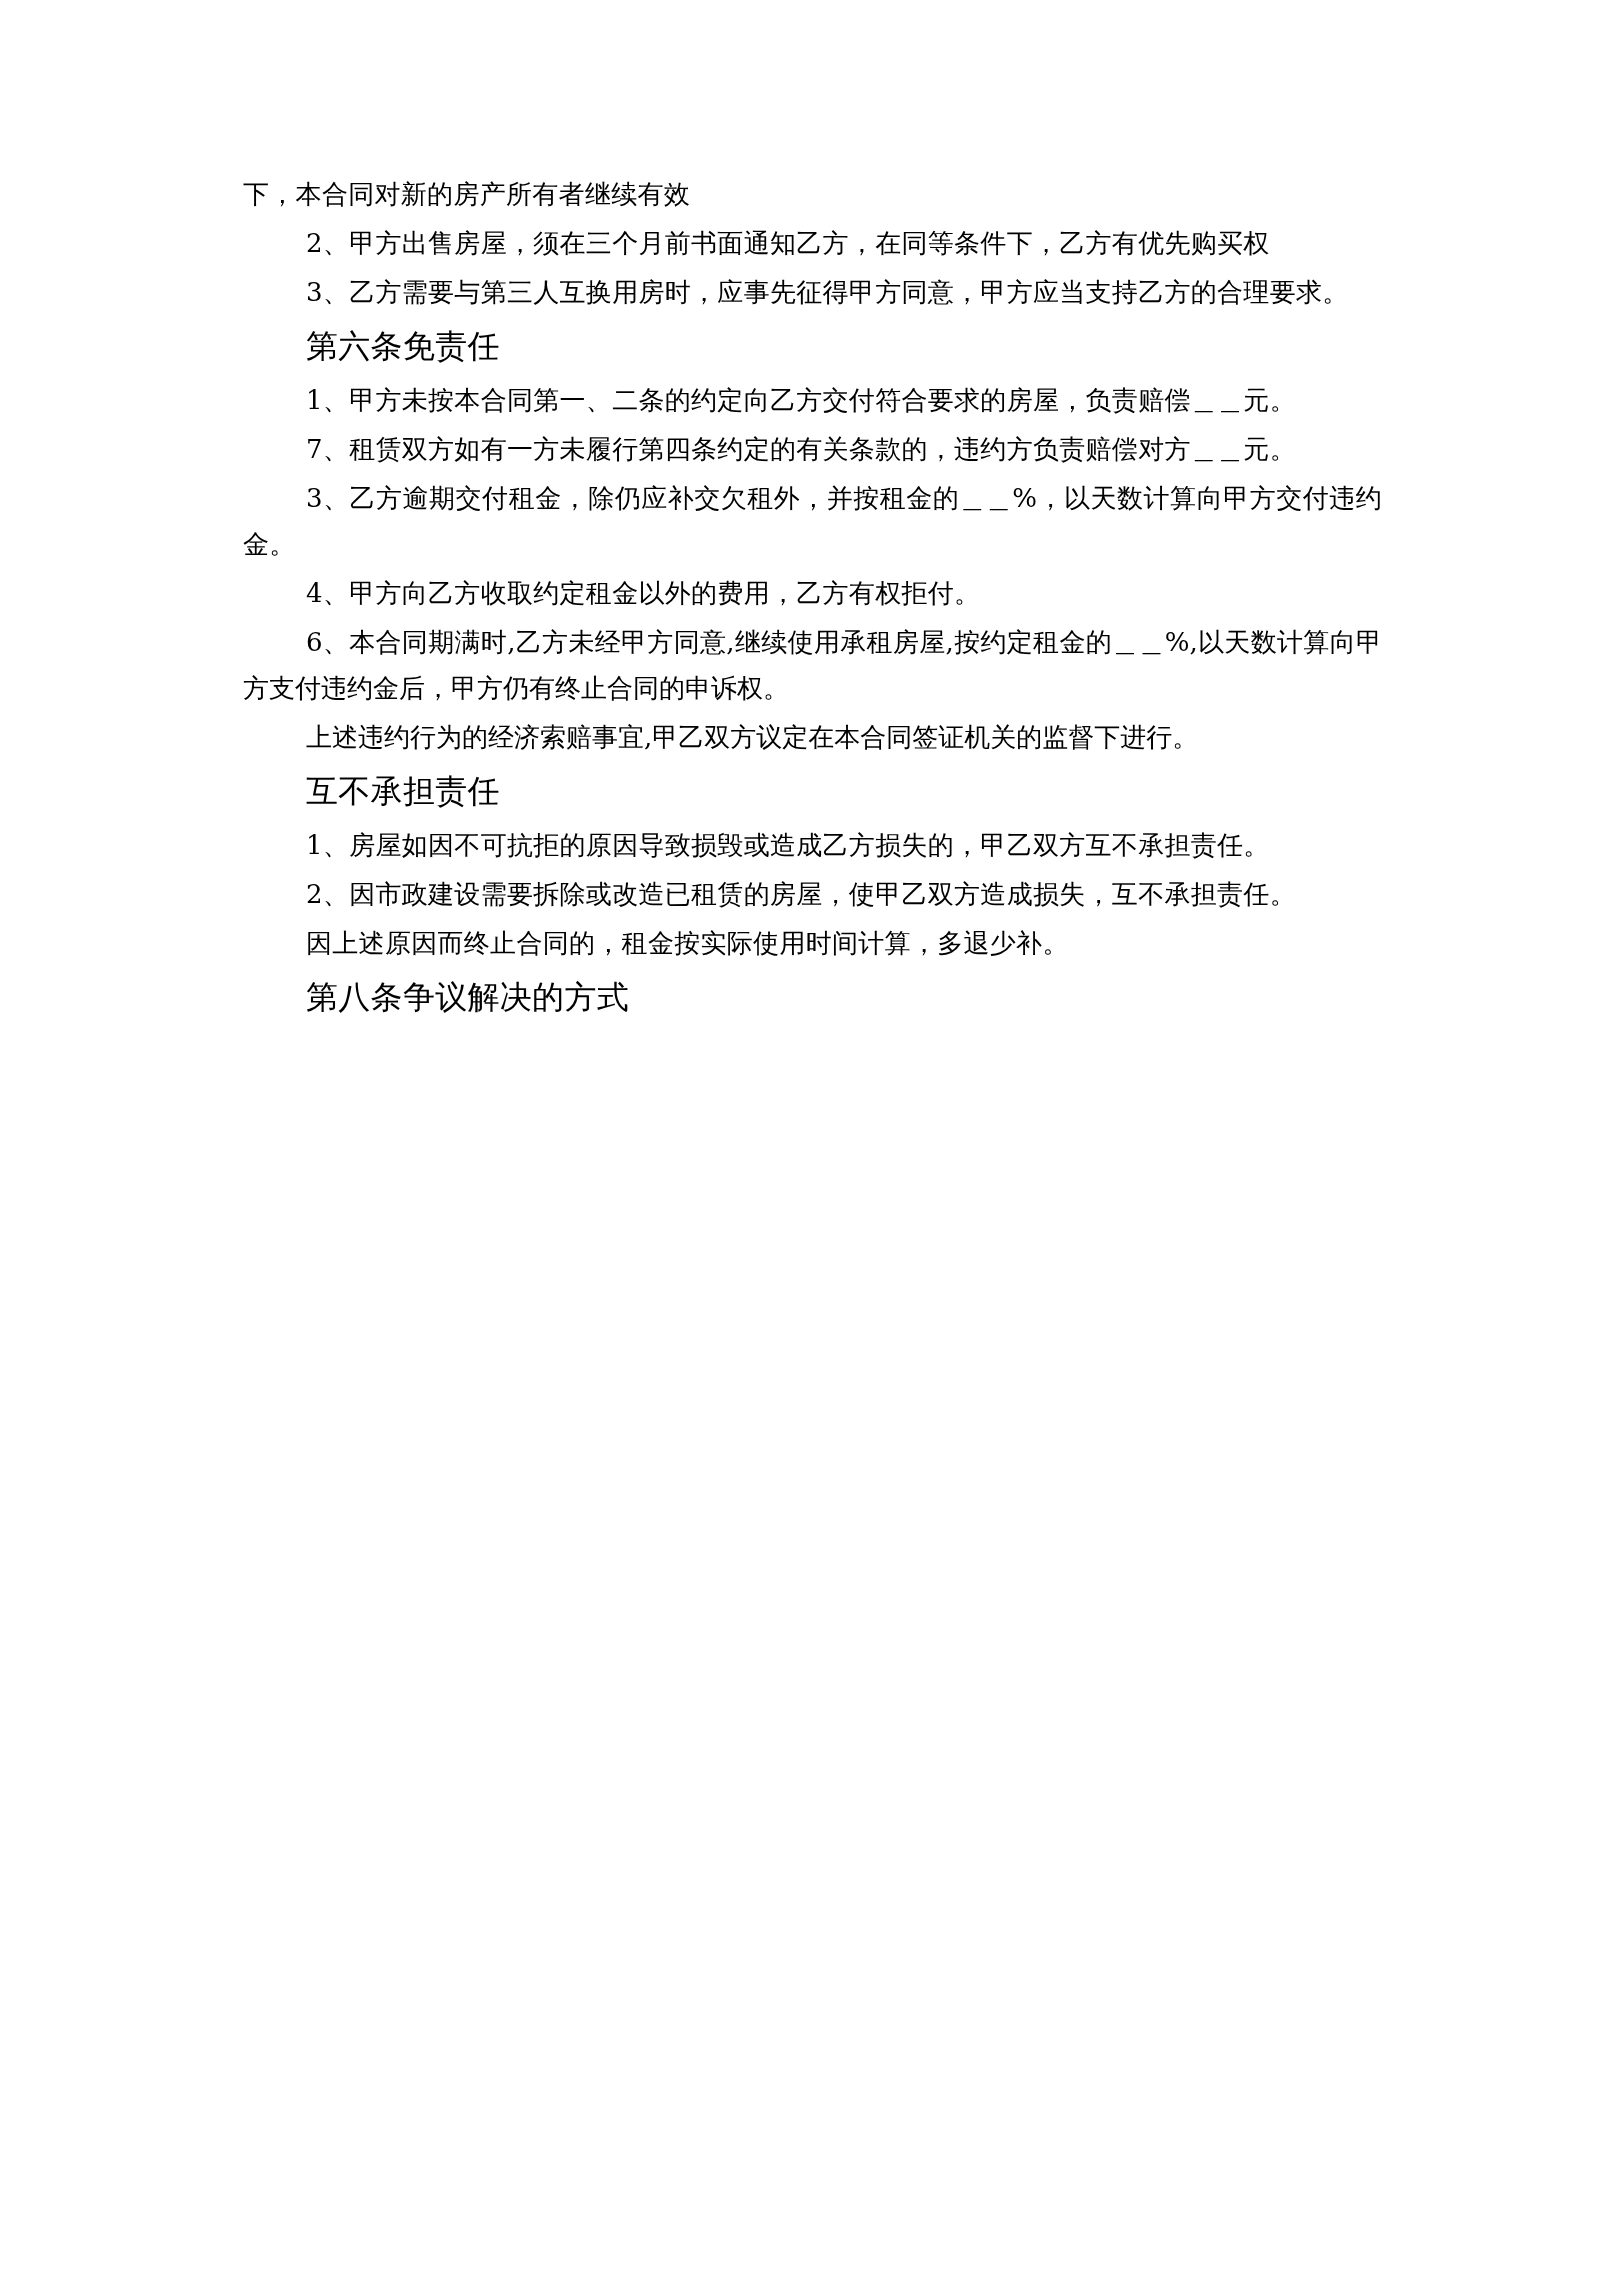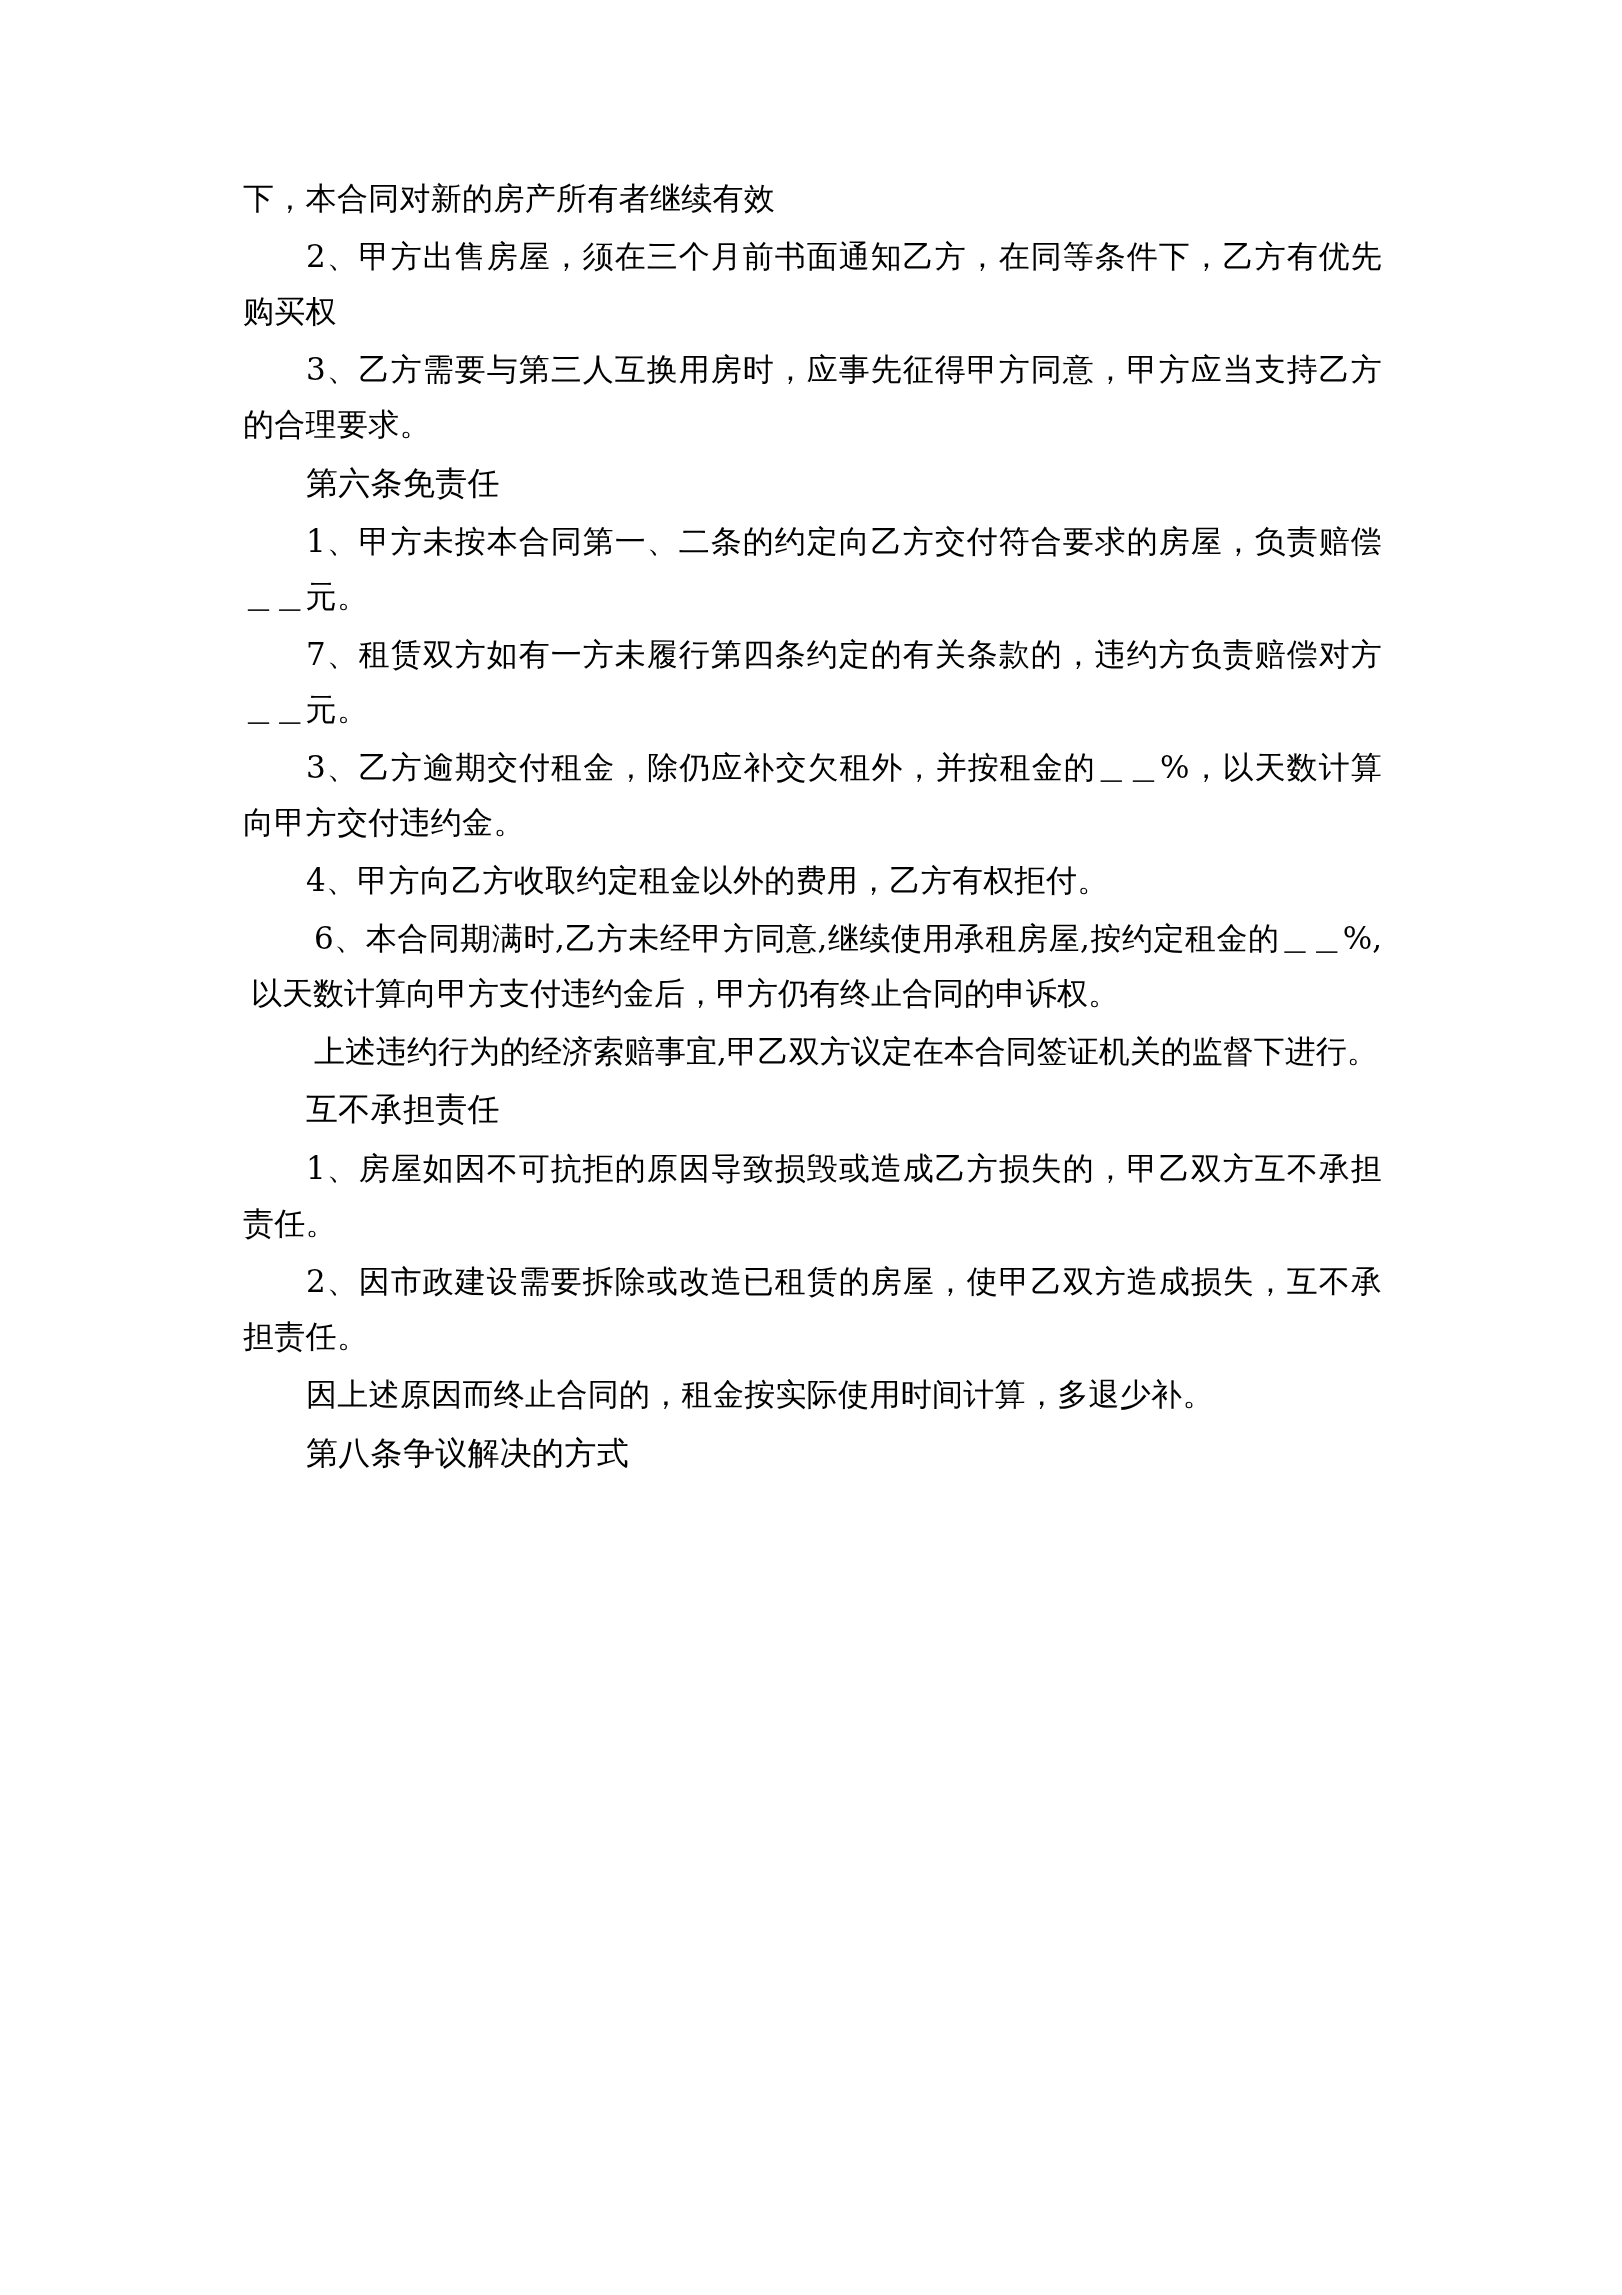--- a/index.html
+++ b/index.html
@@ -24,21 +24,21 @@
     background: #ffffff;
     box-sizing: border-box;
   }
   .content {
     position: absolute;
     left: 243px;
     top: 171px;
     width: 1139px;
   }
   .para {
-    font-size: 31px;
+    font-size: 26px;
     line-height: 1.78;
     text-align: justify;
     text-justify: inter-ideograph;
     margin: 0 0 2.6px 0;
     letter-spacing: 0.3px;
     font-family: "DejaVu Serif", "Liberation Serif", serif;
   }
   .indent {
     text-indent: 63px;
   }
@@ -47,21 +47,20 @@
   }
   .heading {
     text-indent: 63px;
     font-size: 32px;
     line-height: 1.78;
     margin: 0 0 2.6px 0;
     letter-spacing: 0.3px;
   }
   .tight {
     letter-spacing: 0px;
-    margin-left: 8px;
   }
 </style>
 </head>
 <body>
 
 <div class="page">
   <div class="content">
     <p class="para noindent">下，本合同对新的房产所有者继续有效</p>
     <p class="para indent">2、甲方出售房屋，须在三个月前书面通知乙方，在同等条件下，乙方有优先购买权</p>
     <p class="para indent">3、乙方需要与第三人互换用房时，应事先征得甲方同意，甲方应当支持乙方的合理要求。</p>

